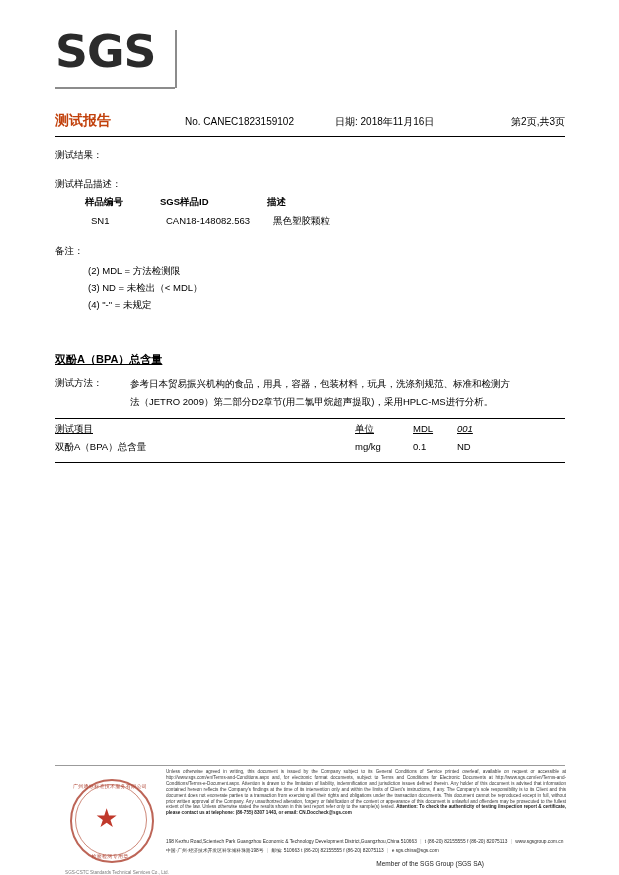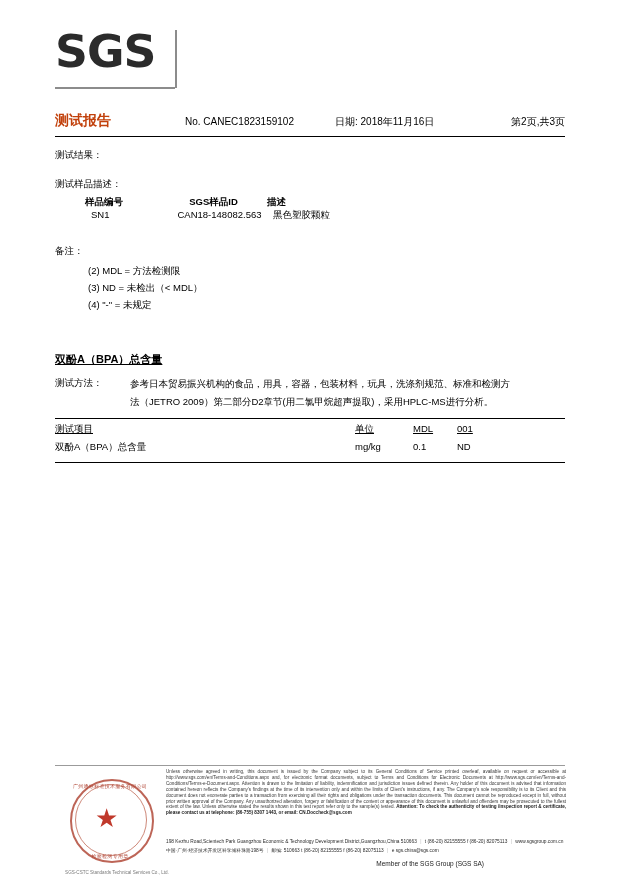--- a/index.html
+++ b/index.html
@@ -107,23 +107,24 @@
     left: 85px;
     top: 196px;
     font-size: 9.5px;
   }
   .sample-table .hdr {
     font-weight: bold;
     display: flex;
   }
   .sample-table .row {
     display: flex;
+    margin-top: 6px;
   }
   .col-no { width: 75px; }
-  .col-id { width: 107px; text-align: center; }
+  .col-id { width: 107px; }
   .col-desc { width: 150px; }
   .row .col-no { padding-left: 6px; }
 
   
   .notes { position: absolute; left: 88px; top: 262px; font-size: 9.5px; line-height: 17px; }
 
   
   .section-head {
     position: absolute;
     left: 55px;
@@ -163,21 +164,21 @@
     display: flex;
   }
   .c-item { width: 300px; }
   .c-unit { width: 58px; text-align: left; }
   .c-mdl  { width: 44px; text-align: left; }
   .c-val  { width: 60px; text-align: left; }
   .res-hdr .c-item { text-decoration: underline; }
   .res-hdr .c-unit span,
   .res-hdr .c-mdl span,
   .res-hdr .c-val span { text-decoration: underline; }
-  .res-hdr .c-val span { }
+  .res-hdr .c-val span { font-style: italic; }
 
   
   .footer-rule { position: absolute; left: 55px; top: 765px; width: 510px; border-top: 1px solid #9b9b9b; }
   .stamp {
     position: absolute;
     left: 62px;
     top: 775px;
     width: 96px;
     height: 96px;
   }

